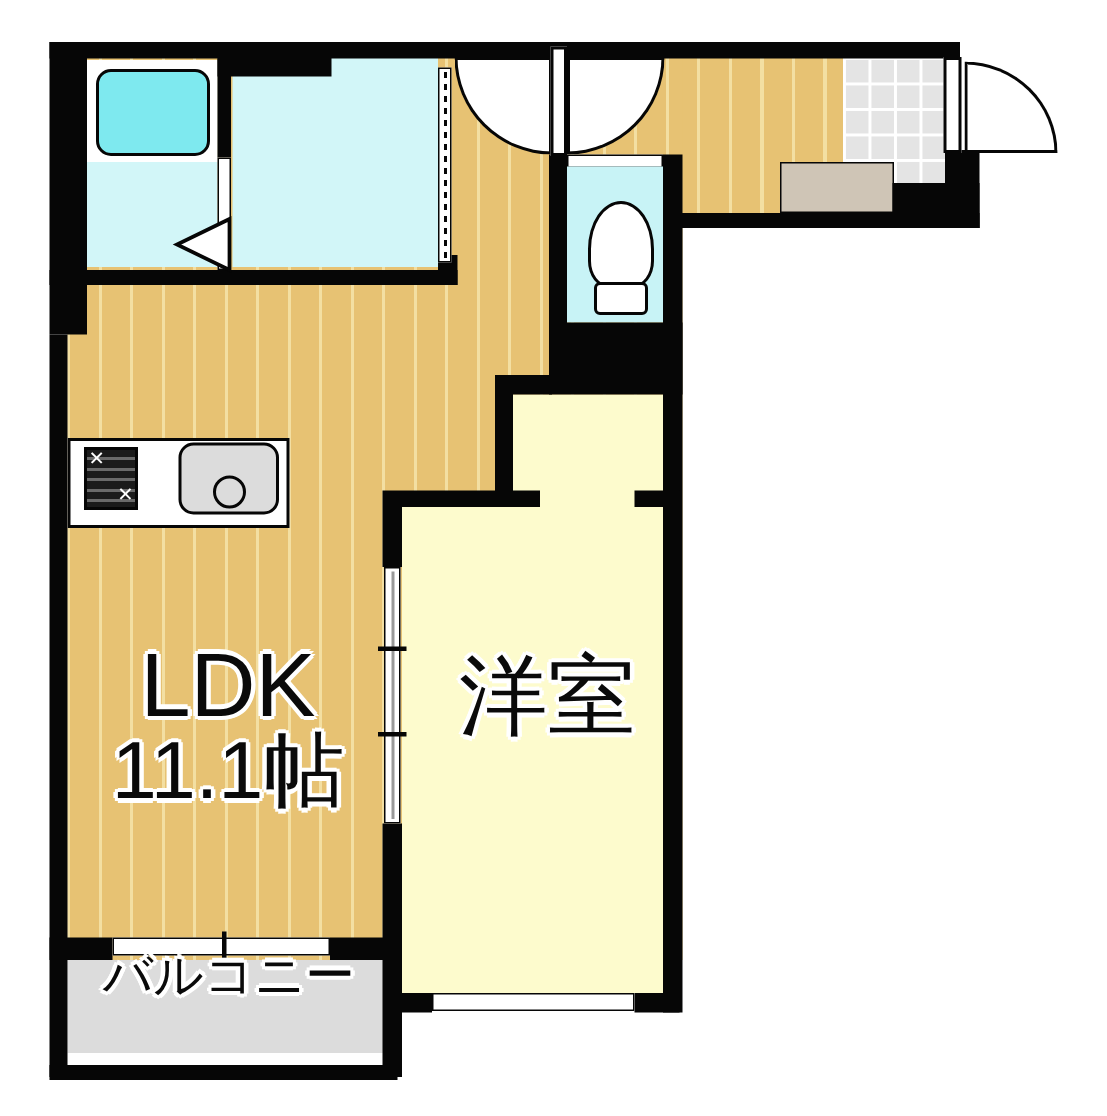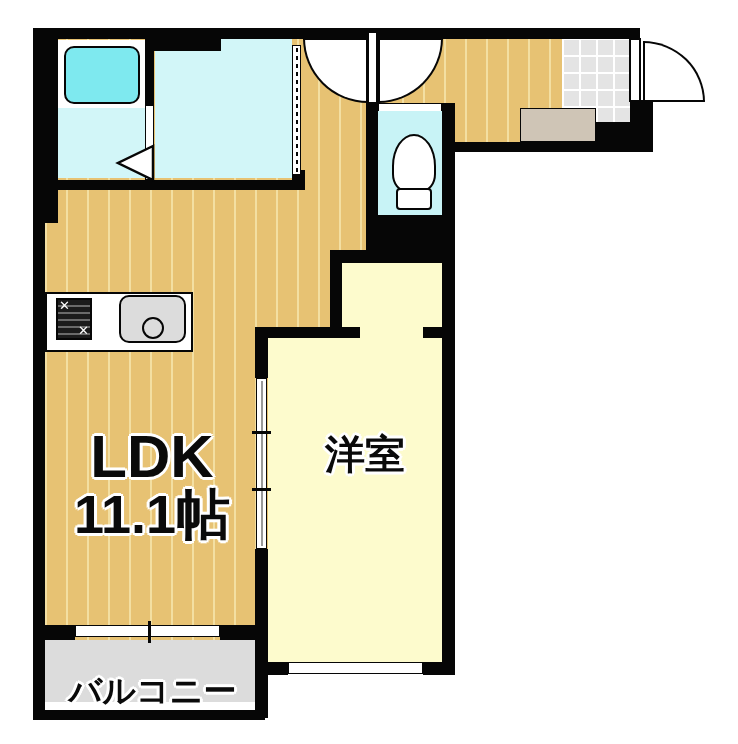--- a/index.html
+++ b/index.html
@@ -7,21 +7,21 @@
           font-family:"Liberation Sans","DejaVu Sans",sans-serif;}
   .abs{position:absolute;box-sizing:border-box;}
   .w{position:absolute;box-sizing:border-box;background:#060606;}
   .wood{background:
       repeating-linear-gradient(90deg, #f3dfa2 0 2px, rgba(0,0,0,0) 2px 21px),
       #e7c273;}
   .cyan{background:#d2f6f8;}
   .paleyellow{background:#fdfbcd;}
   .whitebox{background:#ffffff;border:2px solid #060606;}
   .thinbox{background:#ffffff;border:1.5px solid #060606;}
-  .label{position:absolute;text-align:center;color:#0a0a0a;font-weight:bold;line-height:1.02;
+  .label{position:absolute;text-align:center;color:#0a0a0a;font-weight:normal;line-height:1.02;
          text-shadow:-3px 0 0 #fff,3px 0 0 #fff,0 -3px 0 #fff,0 3px 0 #fff,
                      -2px -2px 0 #fff,2px 2px 0 #fff,-2px 2px 0 #fff,2px -2px 0 #fff;}
   .tick{position:absolute;background:#060606;}
 </style>
 </head>
 <body>
 
 <div id="canvas">
 
   <div class="abs wood" style="left:45px;top:38px;width:520px;height:114px;"></div>
@@ -100,18 +100,18 @@
     <span style="position:absolute;right:1px;bottom:0px;color:#fff;font-size:13px;font-weight:bold;">✕</span>
   </div>
   <div class="abs" style="left:119px;top:295px;width:67px;height:48px;background:#dcdcdc;border:2px solid #060606;border-radius:10px;"></div>
   <div class="abs" style="left:142px;top:317px;width:22px;height:22px;background:#dcdcdc;border:2px solid #060606;border-radius:50%;"></div>
 
   <div class="label" style="left:40px;top:426px;width:224px;">
     <div style="font-size:60px;">LDK</div>
     <div style="font-size:54px;">11.1帖</div>
   </div>
   <div class="label" style="left:264px;top:434px;width:190px;">
-    <div style="font-size:40px;margin-left:12px;">洋室</div>
+    <div style="font-size:59px;margin-left:12px;">洋室</div>
   </div>
-  <div class="label" style="left:50px;top:674px;width:205px;font-size:33px;">バルコニー</div>
+  <div class="label" style="left:50px;top:633px;width:205px;font-size:33px;">バルコニー</div>
 
 
 </div>
 
 </body></html>

